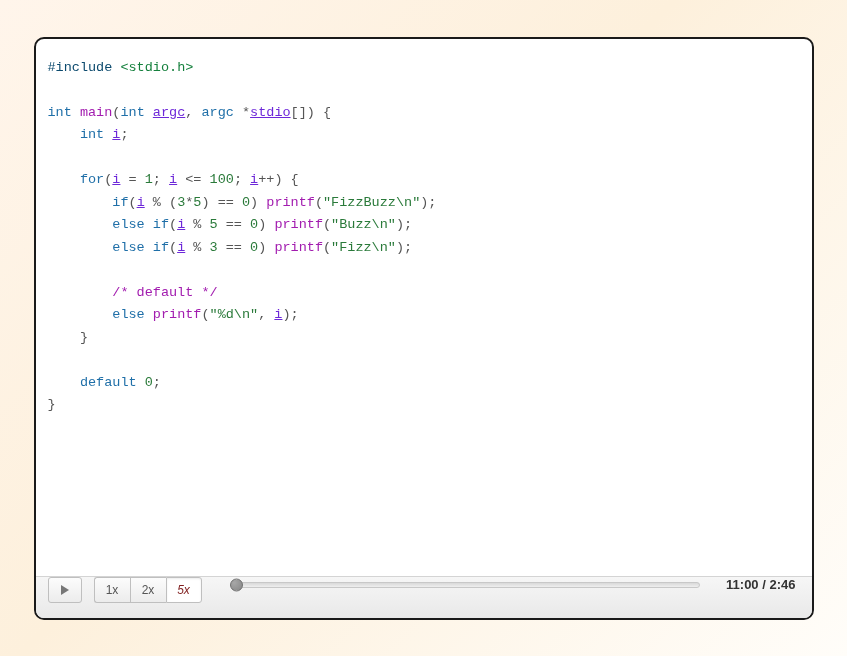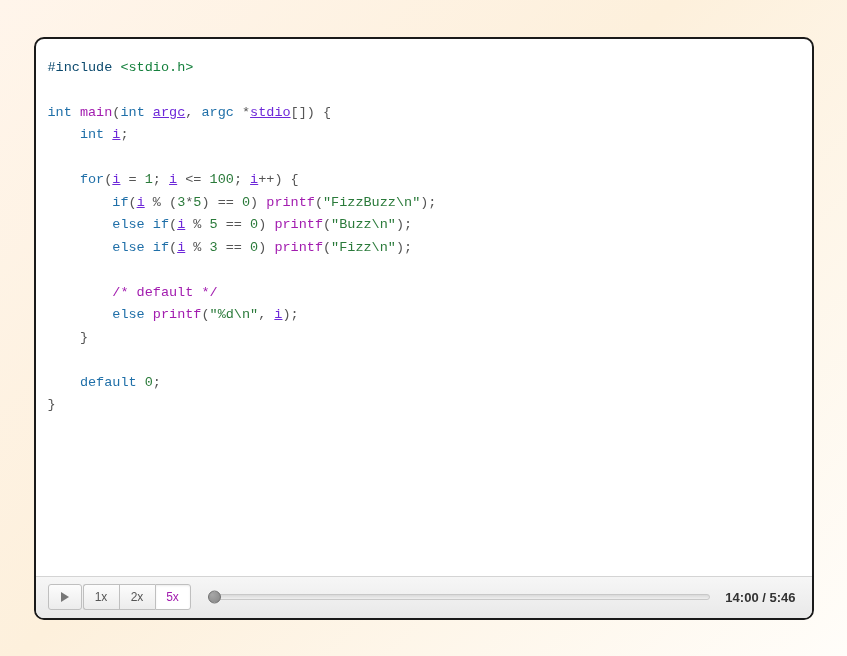--- a/index.html
+++ b/index.html
@@ -40,23 +40,22 @@
     .tok-str  { color: #2a7a3a; }   
     .tok-cmt  { color: #a21caf; }   
     .tok-op   { color: #555555; }   
     .tok-id   { color: #6d28d9; text-decoration: underline; }   
 
     .controls {
       height: 42px;
       background: linear-gradient(#f6f6f6, #e9e9e9);
       border-top: 1px solid #d4d4d4;
       display: flex;
-      align-items: center;
       padding: 0 12px;
-      gap: 1px;
+      gap: 12px;
     }
     .btn {
       height: 26px;
       border: 1px solid #bfbfbf;
       border-radius: 3px;
       background: linear-gradient(#fcfcfc, #ececec);
       display: inline-flex;
       align-items: center;
       justify-content: center;
       cursor: pointer;
@@ -76,22 +75,23 @@
     }
     .speed-btn {
       width: 36px;
       border-radius: 0;
       border-right-width: 0;
     }
     .speed-btn:first-child { border-top-left-radius: 3px; border-bottom-left-radius: 3px; }
     .speed-btn:last-child  { border-top-right-radius: 3px; border-bottom-right-radius: 3px; border-right-width: 1px; }
     .speed-btn.active {
       background: #ffffff;
-      color: #a21caf;
+      color: #7f1d1d;
       box-shadow: inset 0 1px 2px rgba(0,0,0,0.08);
+      font-style: italic;
     }
     .slider-wrap {
       flex: 1;
       margin: 0 14px 0 18px;
       position: relative;
       height: 16px;
       display: flex;
       align-items: center;
     }
     .slider-track {
@@ -150,18 +150,18 @@
     <div class="speed-group" id="speed-group">
         <div class="btn speed-btn">1x</div>
         <div class="btn speed-btn">2x</div>
         <div class="btn speed-btn active">5x</div>
       </div>
     <div class="slider-wrap">
       <div class="slider-track"></div>
       <div class="slider-thumb" id="slider-thumb" style="left: 0%;"></div>
     </div>
     <div class="time">
-      <span>14:00</span>
+      <span>11:00</span>
       <span> / </span>
-      <span>5:46</span>
+      <span>2:46</span>
     </div>
   </div>
 </div>
 
 </body></html>

